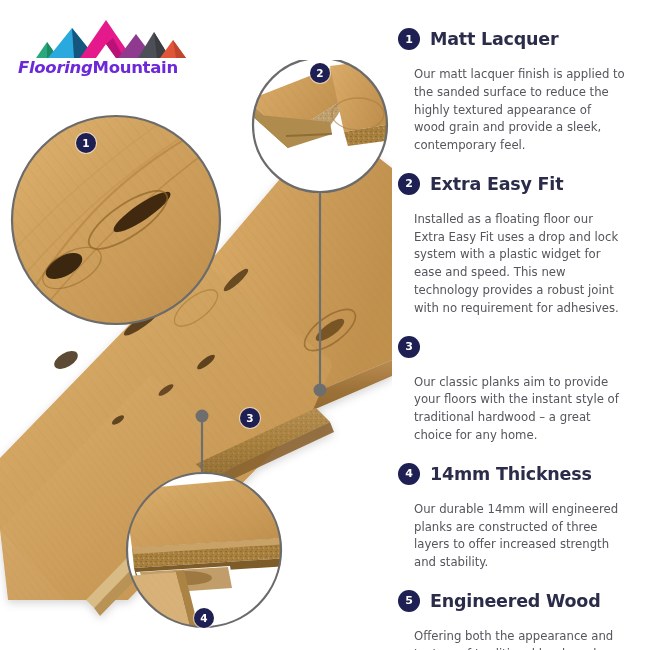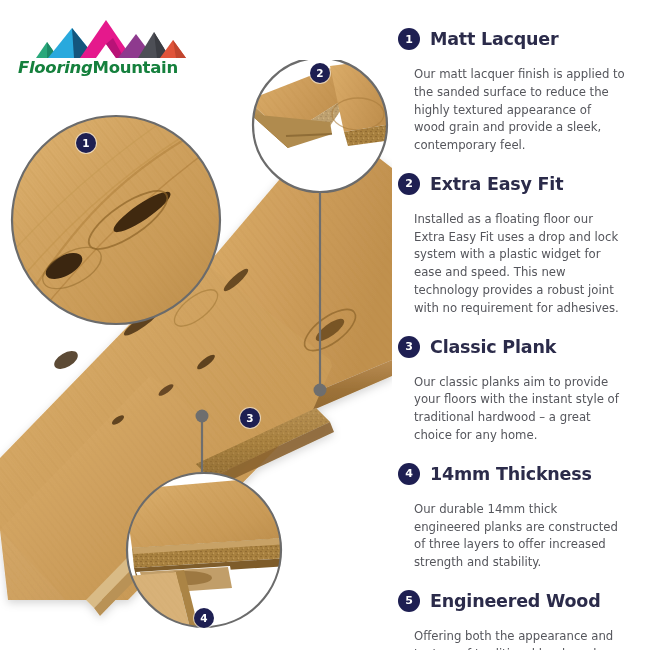--- a/index.html
+++ b/index.html
@@ -14,21 +14,21 @@
   }
   #stage{position:absolute;inset:0;width:650px;height:650px;overflow:hidden;background:#fff;}
 
   
   #logo{position:absolute;left:14px;top:14px;width:180px;height:62px;}
   #logo svg{display:block;}
   .logo-word{
     position:absolute;left:4px;top:44px;
     font-family:"DejaVu Sans", sans-serif;
     font-size:16.5px;letter-spacing:-0.3px;
-    color:#15803d;white-space:nowrap;
+    color:#6d28d9;white-space:nowrap;
   }
   .logo-word .w1{font-style:italic;font-weight:700;}
   .logo-word .w2{font-weight:600;font-style:normal;}
 
   
   #photo{position:absolute;left:0;top:60px;width:392px;height:590px;}
   #photo svg{display:block;position:absolute;left:0;top:0;}
 
   
   .badge{
@@ -303,31 +303,30 @@
       <div class="feature-head">
         <div class="feat-badge">2</div>
         <div class="feat-title">Extra Easy Fit</div>
       </div>
       <p class="feat-body">Installed as a floating floor our Extra Easy Fit uses a drop and lock system with a plastic widget for ease and speed. This new technology provides a robust joint with no requirement for adhesives.</p>
     </div>
 
     <div class="feature">
       <div class="feature-head">
         <div class="feat-badge">3</div>
-        <div class="feat-title">Classic Plank</div>
       </div>
       <p class="feat-body">Our classic planks aim to provide your floors with the instant style of traditional hardwood – a great choice for any home.</p>
     </div>
 
     <div class="feature">
       <div class="feature-head">
         <div class="feat-badge">4</div>
         <div class="feat-title">14mm Thickness</div>
       </div>
-      <p class="feat-body">Our durable 14mm thick engineered planks are constructed of three layers to offer increased strength and stability.</p>
+      <p class="feat-body">Our durable 14mm will engineered planks are constructed of three layers to offer increased strength and stability.</p>
     </div>
 
     <div class="feature">
       <div class="feature-head">
         <div class="feat-badge">5</div>
         <div class="feat-title">Engineered Wood</div>
       </div>
       <p class="feat-body">Offering both the appearance and texture of traditional hardwood, our engineered planks will add instant value to your offer whilst providing a comforting and relaxed atmosphere.</p>
     </div>
 

